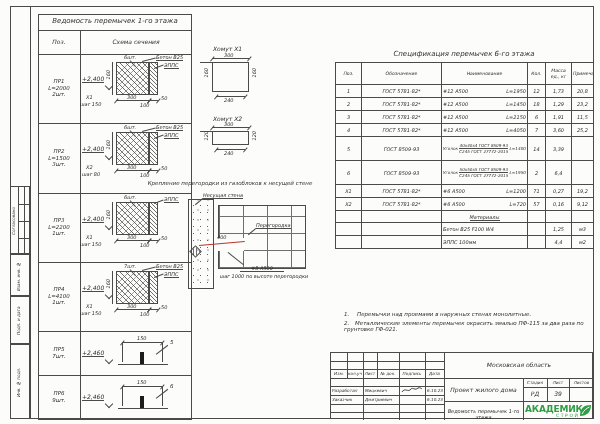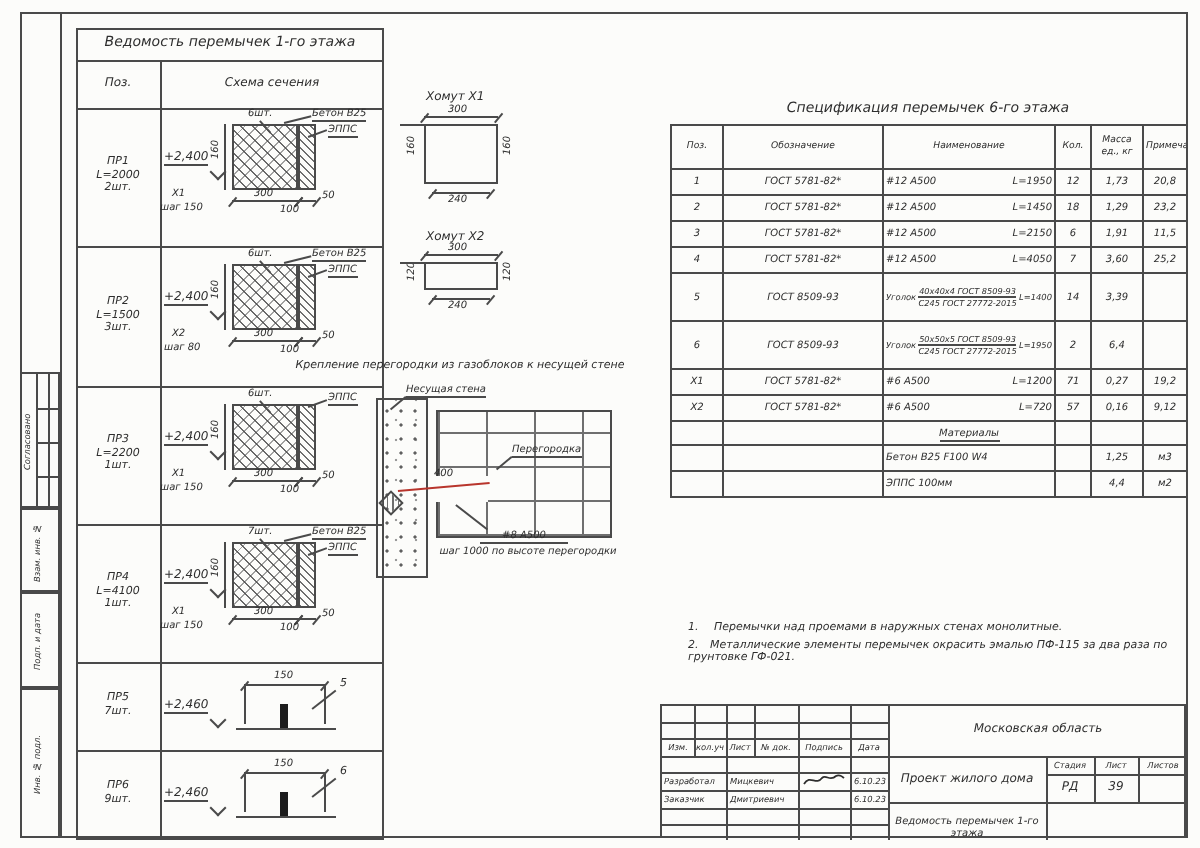--- a/index.html
+++ b/index.html
@@ -447,15 +447,23 @@
     <div class="abs it t5 ctr" style="left:113px;top:55px;width:79px;">Ведомость перемычек 1-го этажа</div>
     <div class="ln" style="left:192px;top:34px;width:71px;height:.8px;"></div>
     <div class="ln" style="left:216px;top:25px;width:.8px;height:23px;"></div>
     <div class="ln" style="left:238px;top:25px;width:.8px;height:23px;"></div>
     <span class="abs it t42 ctr" style="left:192px;top:27px;width:24px;">Стадия</span>
     <span class="abs it t42 ctr" style="left:216px;top:27px;width:22px;">Лист</span>
     <span class="abs it t42 ctr" style="left:238px;top:27px;width:25px;">Листов</span>
     <span class="abs it t6 ctr" style="left:192px;top:37px;width:24px;">РД</span>
     <span class="abs it t6 ctr" style="left:216px;top:37px;width:22px;">39</span>
 
+    <div class="abs" style="left:194px;top:49px;width:68px;height:17px;">
+      <span class="abs grn" style="left:0;top:2px;font-size:9px;font-weight:bold;letter-spacing:-0.2px;">АКАДЕМИК</span>
+      <span class="abs grn" style="left:31px;top:11px;font-size:4.5px;letter-spacing:1.6px;">СТРОЙ</span>
+      <svg style="position:absolute;left:53px;top:1px;" width="15" height="15" viewBox="0 0 15 15">
+          <path d="M2 13 C2 5 6 2 13 2 C13 9 9 13 2 13 Z" fill="#2f9e45"></path>
+          <path d="M4 11 C6 7 9 5 11.5 4" stroke="#fcfcfa" stroke-width="1" fill="none"></path>
+        </svg>
+    </div>
   </div>
 
 </div>
 
 </body></html>

